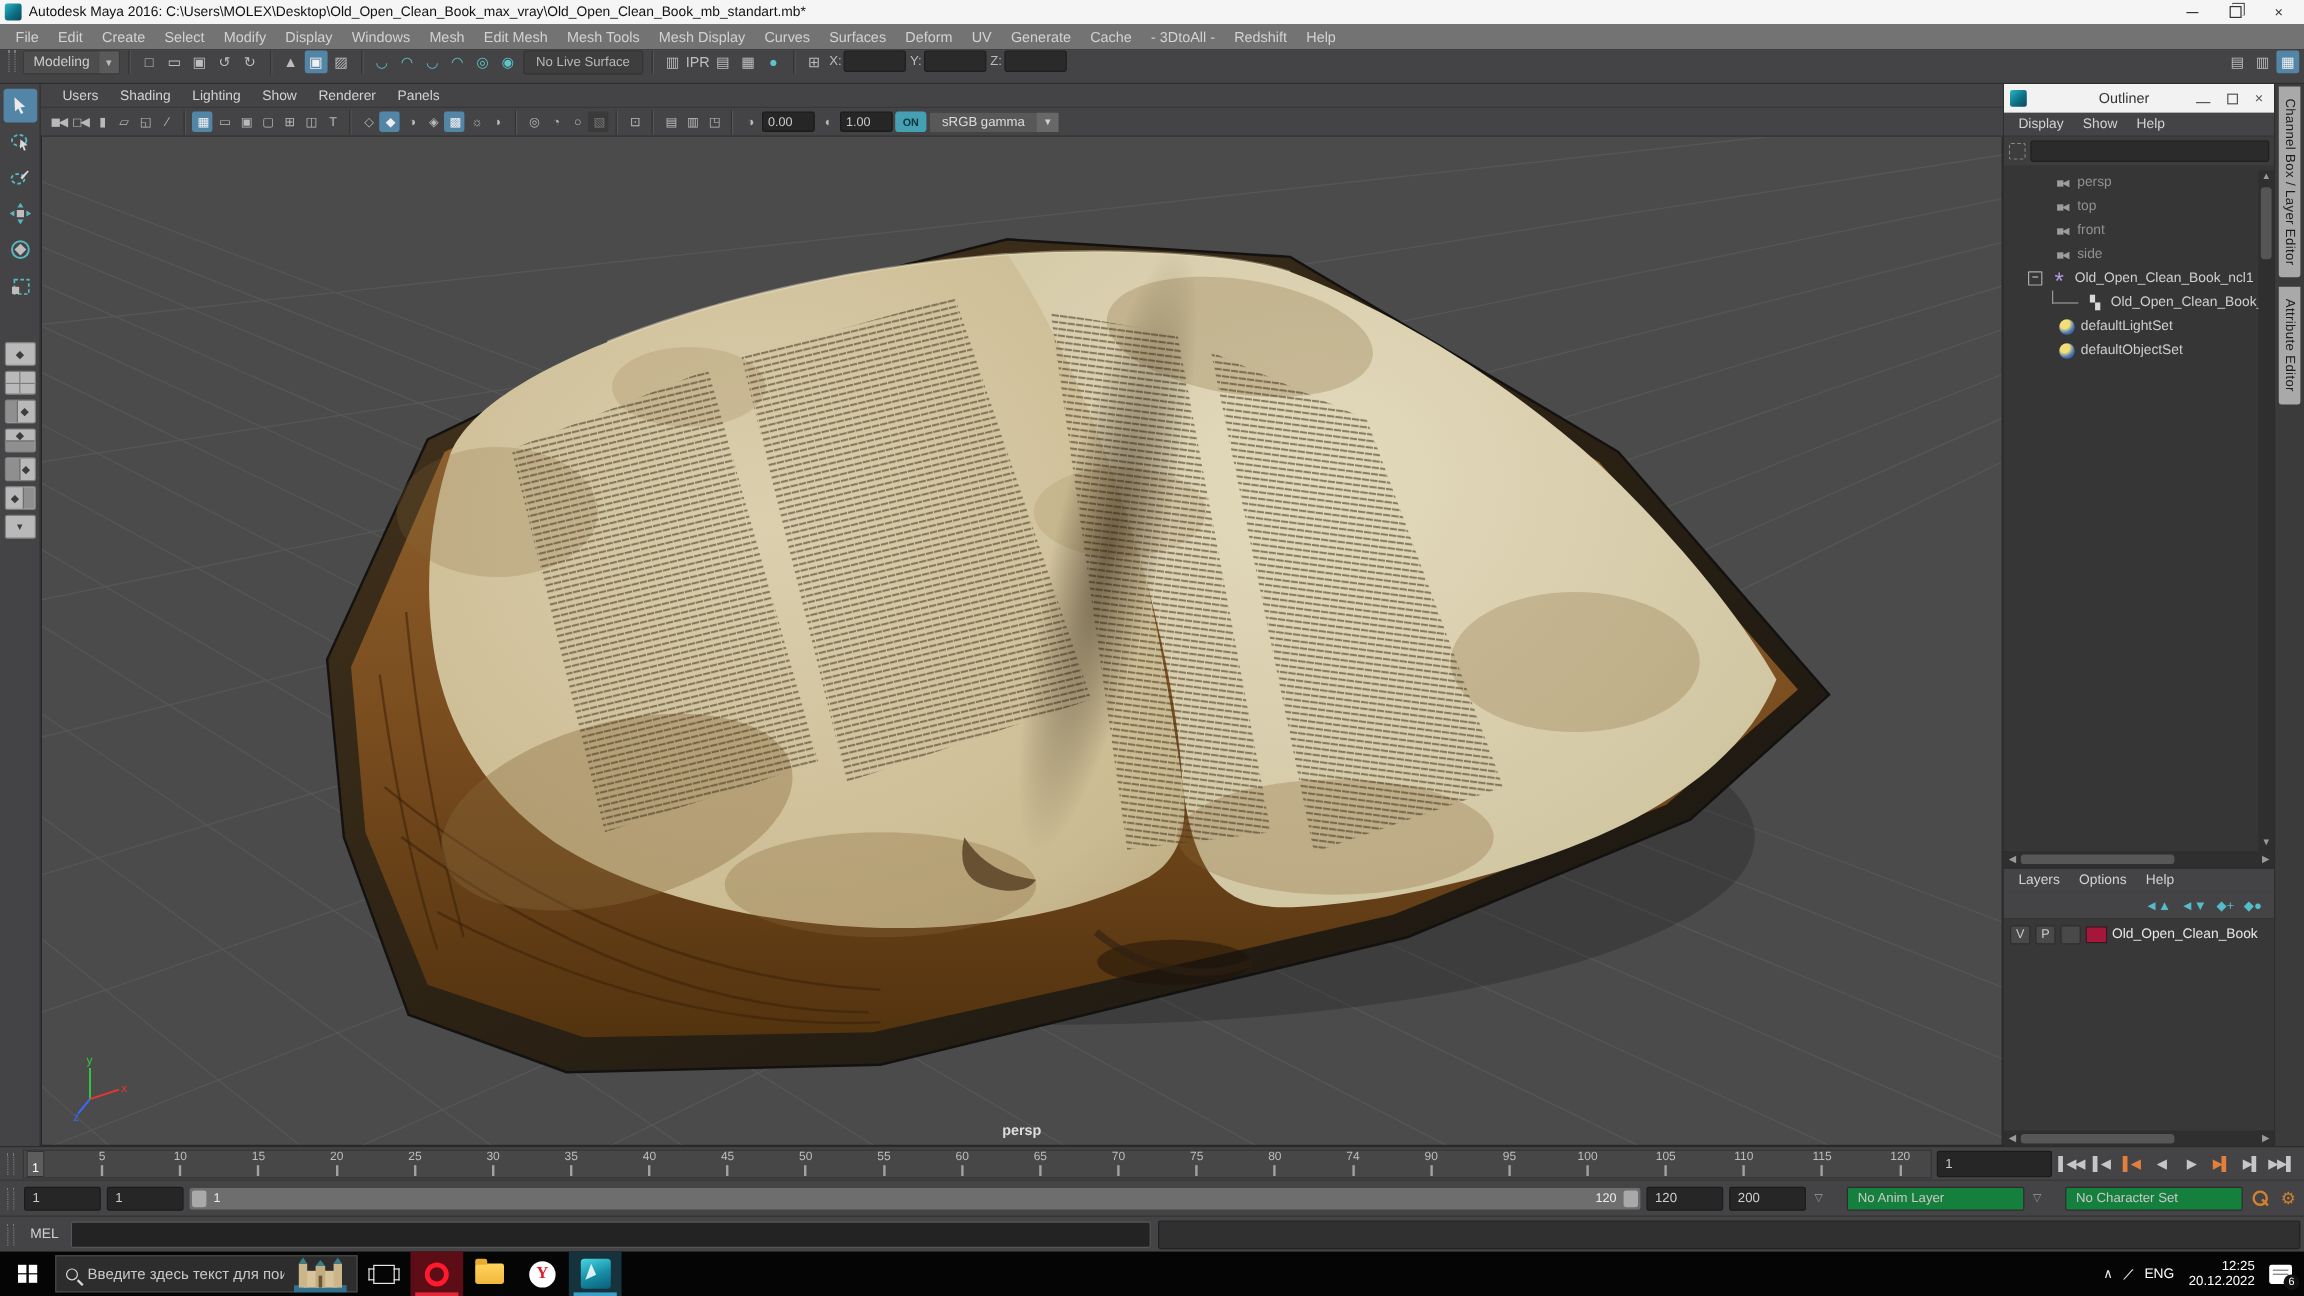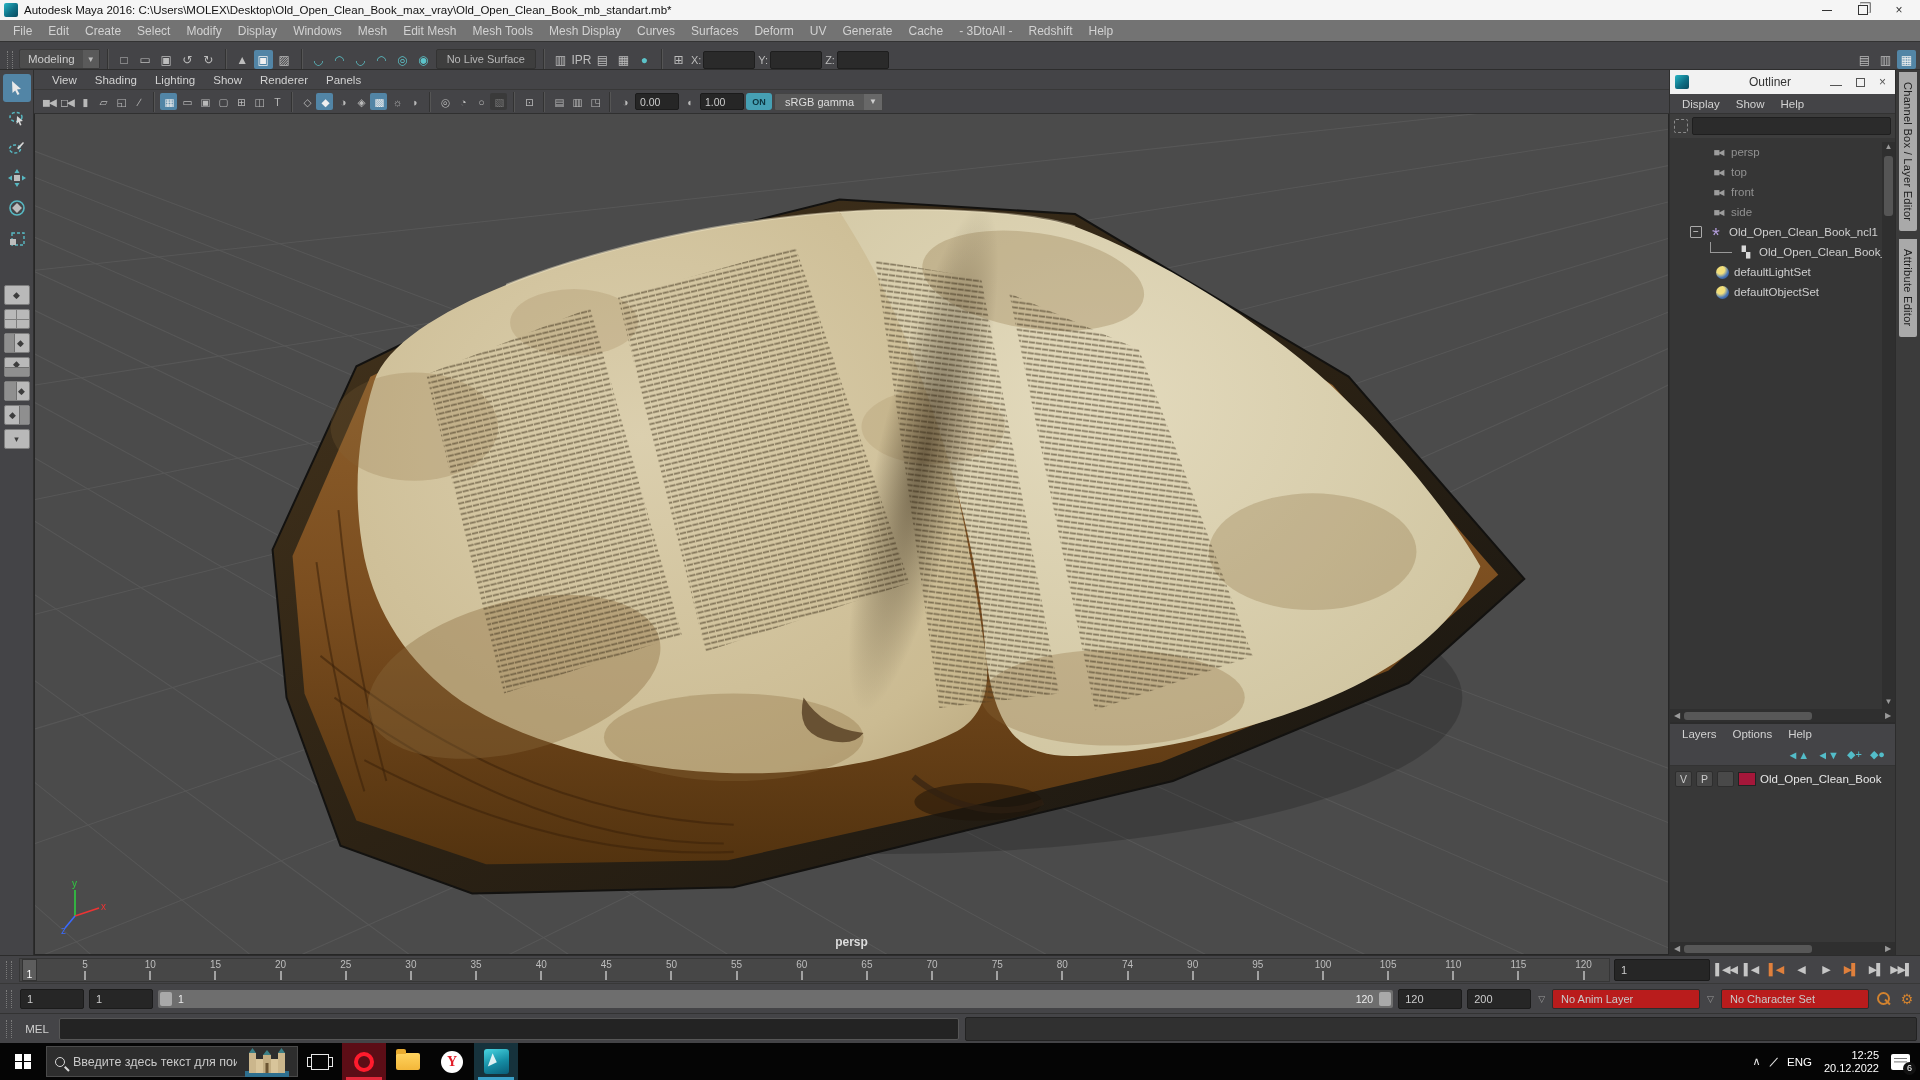--- a/index.html
+++ b/index.html
@@ -15,21 +15,21 @@
   .win-btns { margin-left:auto; display:flex; gap:22px; padding-right:10px; color:#333; }
   .wb { width:14px; height:14px; display:flex; align-items:center; justify-content:center; font-size:12px; cursor:default; }
   .wb-min::after { content:""; width:10px; border-bottom:1.5px solid #333; }
   .wb-restore::after { content:""; width:8px; height:8px; border:1.2px solid #333; box-shadow:2px -2px 0 -0.2px #f5f5f5, 2.4px -2.4px 0 0.2px #333; }
 
   
   .menubar { height:22px; background:#737373; border-bottom:1px solid #333; display:flex; align-items:center; padding:0 6px; gap:2px; flex:0 0 auto; }
   .mi { color:#d2d2d2; padding:2px 7px; font-size:12px; white-space:nowrap; }
 
   
-  .statusline { height:28px; background:#444447; border-bottom:1px solid #2d2d2d; display:flex; align-items:flex-end; padding:0 4px; gap:3px; flex:0 0 auto; }
+  .statusline { height:28px; background:#444447; border-bottom:1px solid #2d2d2d; display:flex; align-items:flex-start; padding:0 4px; gap:3px; flex:0 0 auto; }
   .grip { width:6px; height:18px; border-left:1px dotted #7c7c7c; border-right:1px dotted #7c7c7c; margin:0 3px; flex:0 0 auto; }
   .sep { width:1px; height:20px; background:#333; margin:0 4px; box-shadow:1px 0 0 #555; flex:0 0 auto; }
   .dd { display:flex; align-items:center; background:#4d4d4d; border:1px solid #3a3a3a; border-radius:2px; height:20px; color:#ccc; font-size:11.5px; }
   .dd .dd-label { padding:0 8px; }
   .dd .dd-arrow { width:16px; height:100%; background:#5a5a5a; display:flex; align-items:center; justify-content:center; color:#bbb; font-size:8px; }
   .icon18 { width:19px; height:19px; display:flex; align-items:center; justify-content:center; font-size:12px;
     color:#bdbdbd; background:transparent; border-radius:2px; flex:0 0 auto; white-space:nowrap; }
   .icon18.active { background:#5285a6; color:#f0f0f0; }
   .icon18.teal, .teal { color:#5cc3c9; }
   .btn-dark { height:20px; background:#3e3e3e; border:1px solid #333; border-radius:2px; color:#b8b8b8; font-size:11px; padding:0 10px; display:flex; align-items:center; }
@@ -139,21 +139,21 @@
   .pb.accent { color:#e0803c; }
 
   
   .rangeslider { height:30px; background:#444447; border-top:1px solid #383838; display:flex; align-items:center; gap:5px; padding:0 3px; flex:0 0 auto; }
   .rs-field { width:64px; height:20px; background:#262626; border:1px solid #1b1b1b; border-radius:2px; color:#ccc; font-size:11px; padding:0 6px; }
   .rbar { flex:1 1 auto; height:18px; background:#6e6e6e; border-radius:2px; position:relative; display:flex; align-items:center; }
   .rhandle { width:12px; height:14px; background:#a9a9a9; border-radius:2px; margin:0 2px; }
   .rlab { color:#ececec; font-size:10.5px; }
   .rlab.left { margin-left:4px; } .rlab.right { margin-left:auto; margin-right:4px; }
   .dd-tri { color:#9a9a9a; font-size:9px; padding:0 2px; }
-  .named-dd { height:20px; min-width:148px; background:#b91c1c; border:1px solid #2d2d2d; border-radius:2px; color:#c9c9c9; font-size:11px; display:flex; align-items:center; padding:0 8px; }
+  .named-dd { height:20px; min-width:148px; background:#15803d; border:1px solid #2d2d2d; border-radius:2px; color:#c9c9c9; font-size:11px; display:flex; align-items:center; padding:0 8px;margin-left:13px; }
   .akey { width:18px; height:18px; position:relative; }
   .akey::before { content:""; position:absolute; left:3px; top:2px; width:9px; height:9px; border:2px solid #d1822f; border-radius:50%; }
   .akey::after { content:""; position:absolute; left:10px; top:11px; width:7px; height:2px; background:#d1822f; transform:rotate(45deg); }
   .aprefs { color:#d1822f; font-size:14px; width:20px; text-align:center; }
 
   
   .cmdline { height:30px; background:#444447; border-top:1px solid #333; display:flex; align-items:center; gap:6px; padding:0 3px; flex:0 0 auto; }
   .mel-label { color:#cfcfcf; font-size:11.5px; width:32px; text-align:center; }
   .mel-input { flex:0 0 47%; height:22px; background:#232323; border:1px solid #565656; border-radius:2px; color:#ddd; padding:0 6px; font-family:"DejaVu Sans Mono",monospace; font-size:11px; }
   .mel-result { flex:1 1 auto; height:24px; background:#303030; border:1px solid #222; border-radius:2px; }
@@ -346,21 +346,21 @@
           <span style="margin-left:10px">◆</span>
         </div>
       <div class="lay l6" data-name="persp-outliner-graph-layout-button">
           <span style="margin-right:8px">◆</span>
         </div>
       <div class="lay" data-name="layout-dropdown-button">▾</div>
     </div>
 
     <div class="viewport" data-name="viewport-panel">
       <div class="vp-menus" data-name="panel-menu-bar">
-          <span class="mi" data-name="menu-item">View</span>
+          <span class="mi" data-name="menu-item">Users</span>
           <span class="mi" data-name="menu-item">Shading</span>
           <span class="mi" data-name="menu-item">Lighting</span>
           <span class="mi" data-name="menu-item">Show</span>
           <span class="mi" data-name="menu-item">Renderer</span>
           <span class="mi" data-name="menu-item">Panels</span>
         </div>
       <div class="vp-icons" data-name="viewport-toolbar">
         <span style="display:flex;gap:1px">
             <span class="icon16" data-name="viewport-camera-icon">◼◀</span>
             <span class="icon16" data-name="camera-attributes-icon">◻◀</span>

